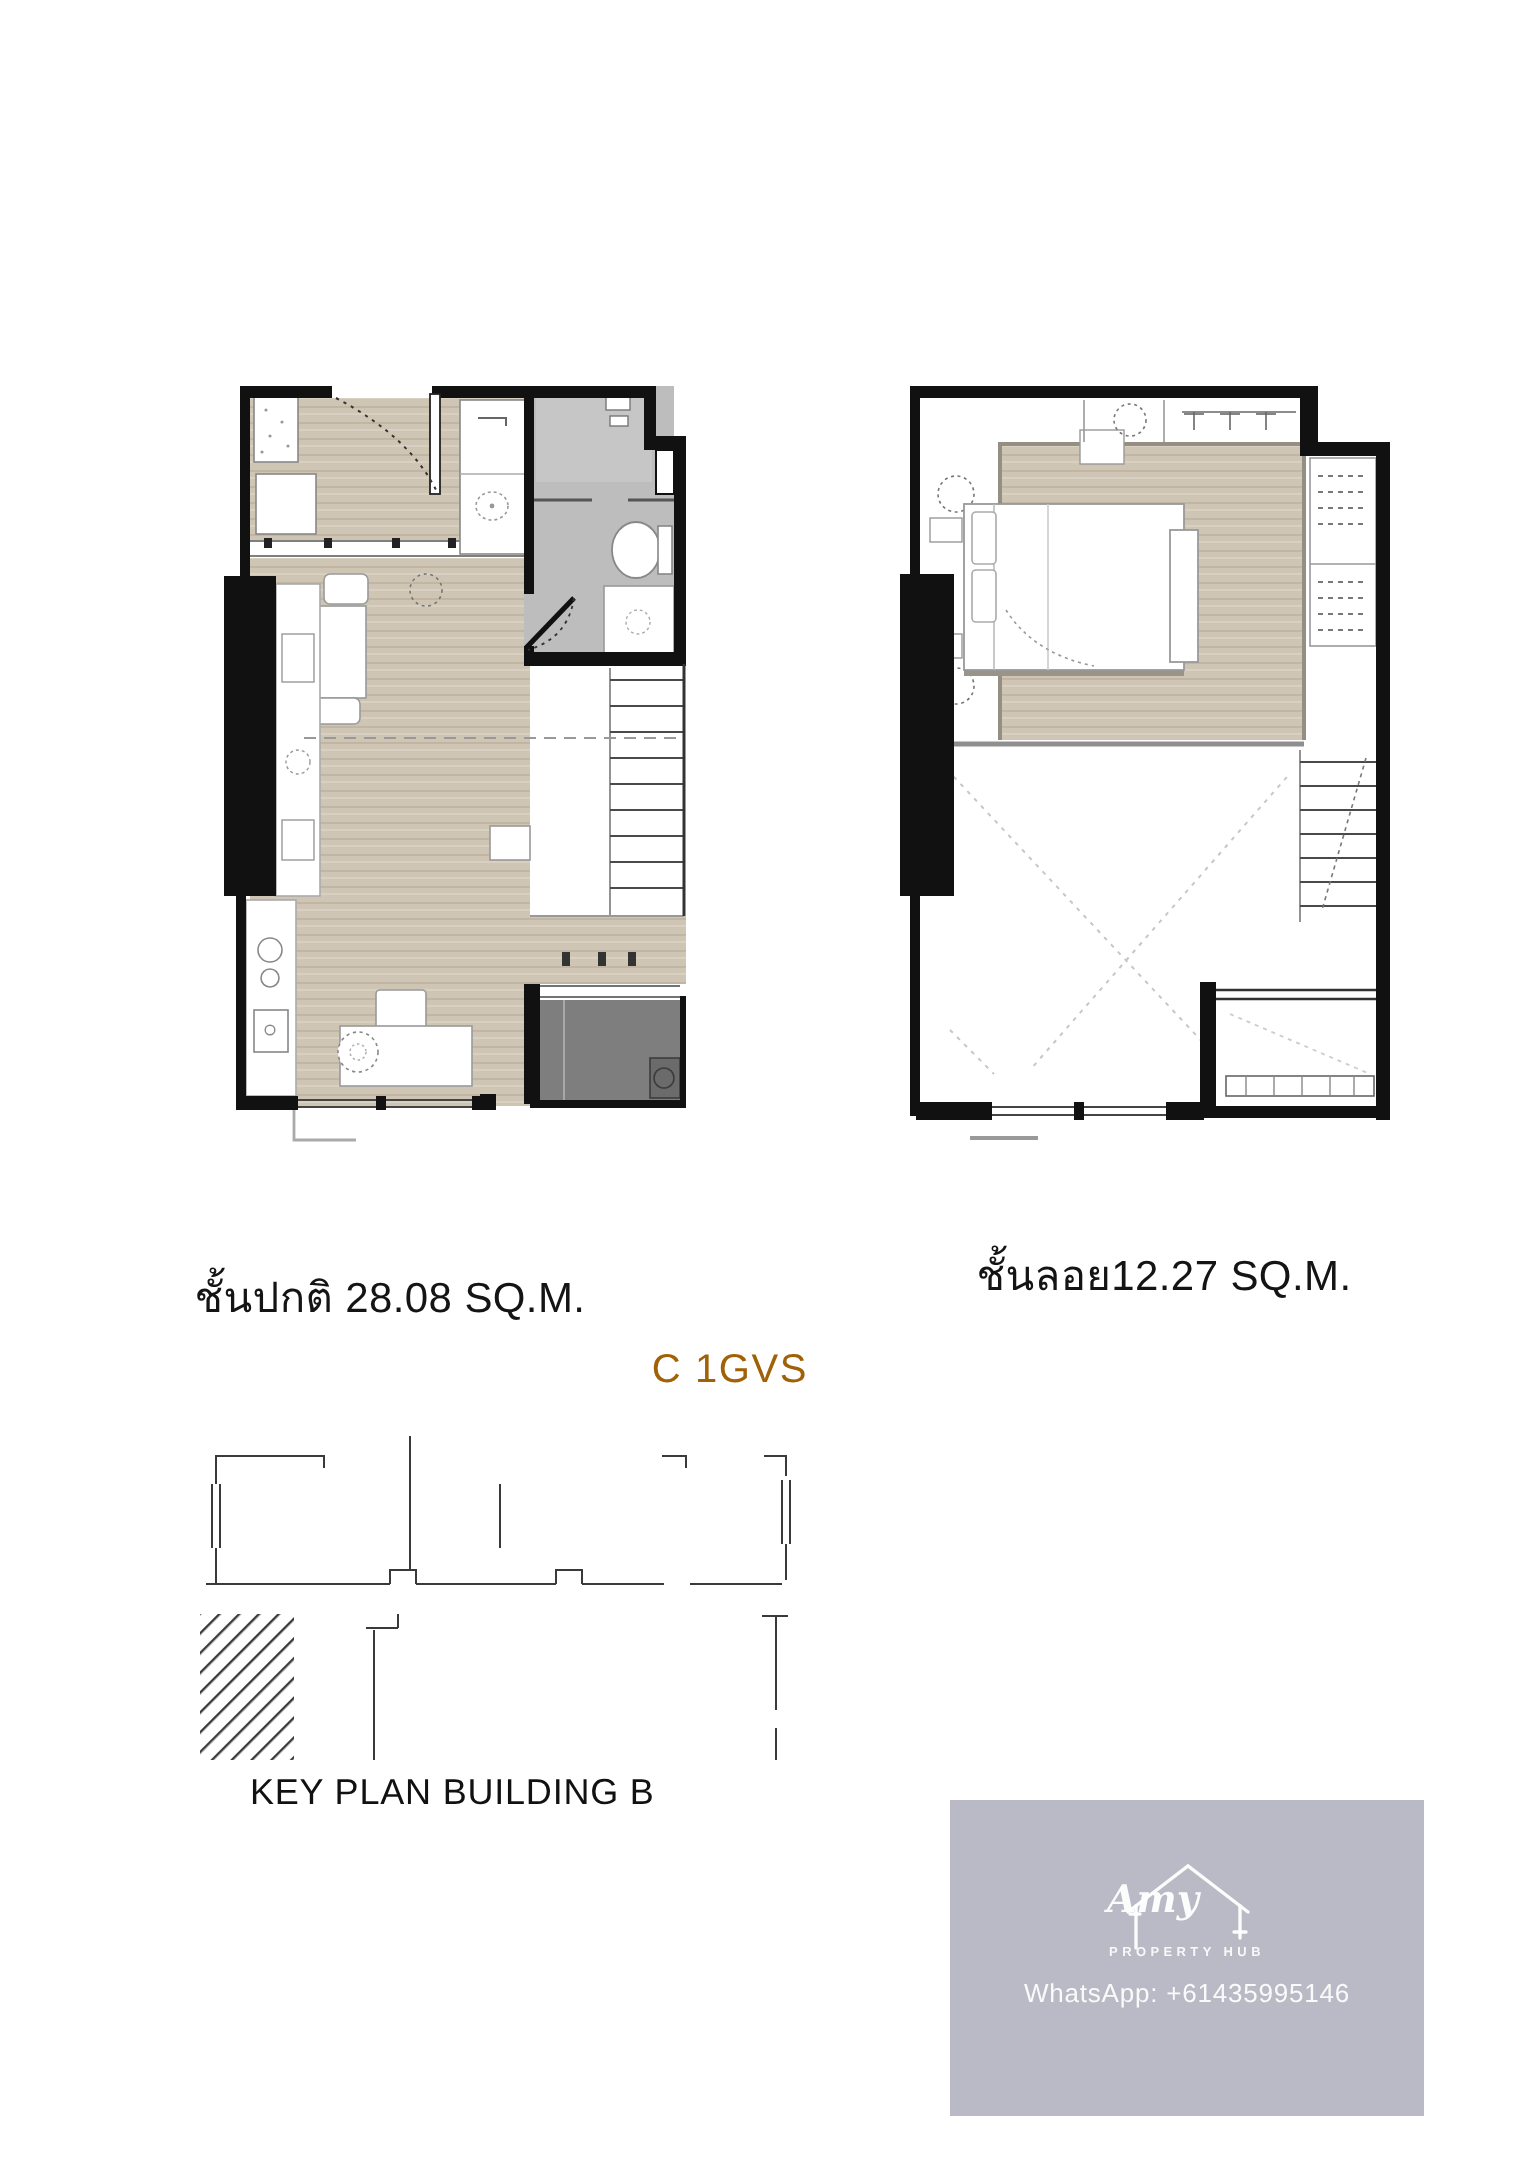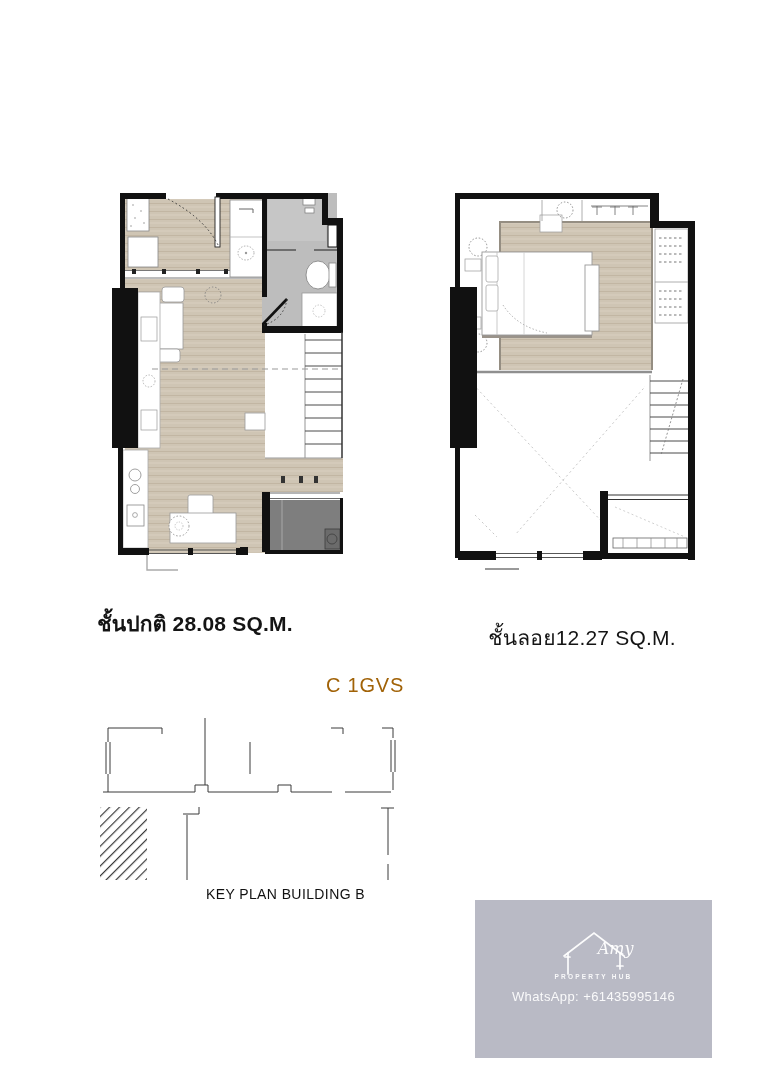--- a/index.html
+++ b/index.html
@@ -3,34 +3,34 @@
 <meta charset="utf-8">
 <style>
   html,body{margin:0;padding:0;background:#fff;}
   .canvas{position:relative;width:762px;height:1080px;background:#ffffff;overflow:hidden;
           font-family:"Liberation Sans",sans-serif;color:#151515;}
   svg{display:block;}
   .plan{position:absolute;}
   .plan-left{left:100px;top:185px;}
   .plan-right{left:445px;top:185px;}
   .caption{position:absolute;font-size:21px;letter-spacing:.2px;text-align:center;color:#141414;}
-  .caption-left{left:75px;top:607px;width:240px;font-weight:bold;}
+  .caption-left{left:75px;top:632px;width:240px;}
   .caption-right{left:462px;top:621px;width:240px;}
   .unit-type{position:absolute;left:295px;top:674px;width:140px;text-align:center;
              font-size:20px;letter-spacing:.8px;color:#a16207;}
   .keyplan{position:absolute;left:95px;top:712px;}
-  .keyplan-label{position:absolute;left:125px;top:886px;width:240px;text-align:right;
-                 font-size:14px;letter-spacing:.4px;color:#111;}
+  .keyplan-label{position:absolute;left:125px;top:886px;width:240px;text-align:left;
+                 font-size:18px;letter-spacing:.4px;color:#111;}
   .brand-card{position:absolute;left:475px;top:900px;width:237px;height:158px;
               background:#b9bac5;display:flex;flex-direction:column;align-items:center;}
   .logo{position:relative;width:80px;height:58px;margin-top:26px;}
   .logo svg{position:absolute;left:0;top:0;}
-  .brand-name{position:absolute;left:0;top:13px;width:80px;text-align:right;
-              font-family:"DejaVu Serif",serif;font-style:italic;font-size:16px;
-              color:rgba(255,255,255,.95);}
+  .brand-name{position:absolute;left:0;top:13px;width:80px;text-align:left;
+              font-family:"DejaVu Serif",serif;font-style:italic;font-size:19px;
+              color:rgba(255,255,255,.95);font-weight:bold;}
   .brand-sub{position:absolute;left:-20px;top:47px;width:120px;text-align:center;
              font-size:6.5px;font-weight:bold;letter-spacing:2.2px;color:rgba(255,255,255,.9);}
   .brand-contacts{text-align:center;font-size:13px;font-weight:300;
                   letter-spacing:.4px;line-height:25px;color:rgba(255,255,255,.93);}
 </style>
 </head>
 <body>
 
 <div class="canvas">
 

